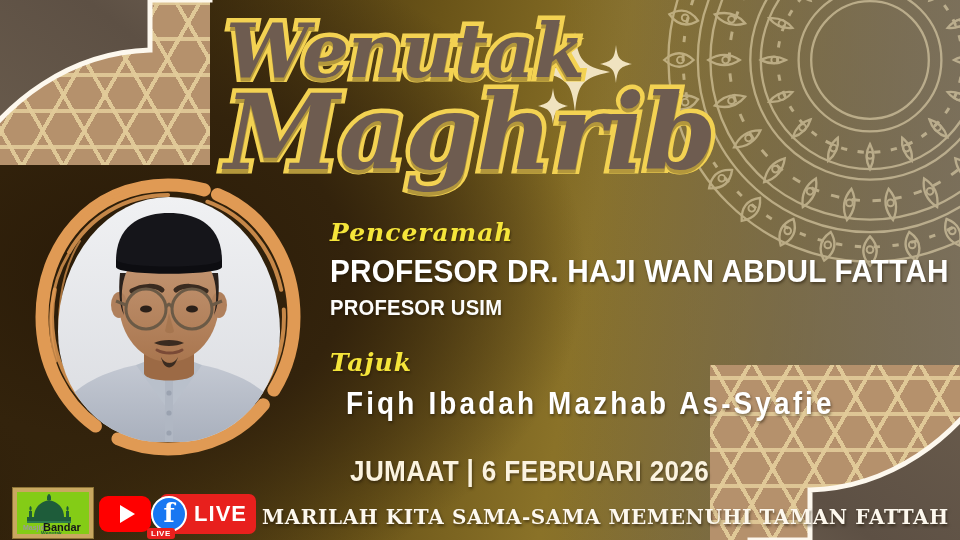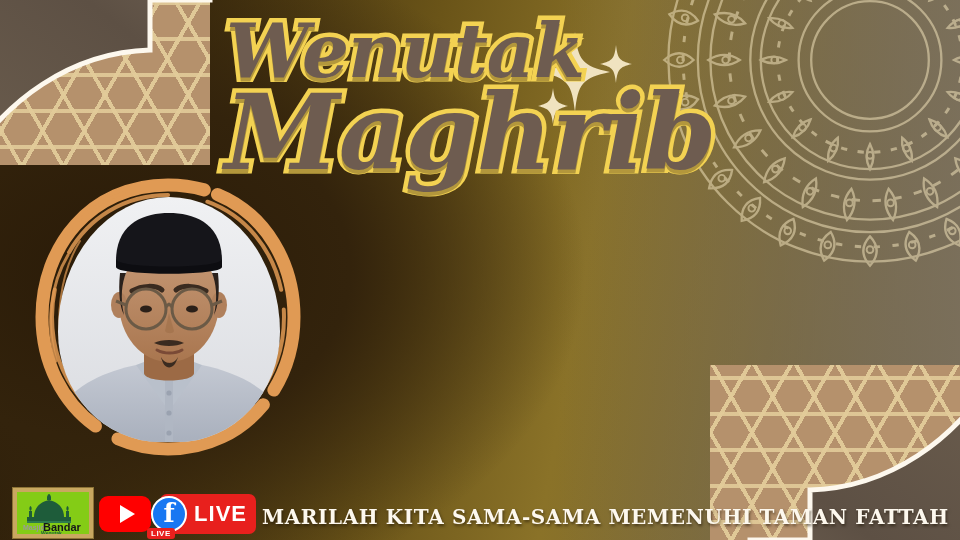--- a/index.html
+++ b/index.html
@@ -440,20 +440,30 @@
         <path d="M111,116 L107,134 C109,137 115,137 116,134 Z" fill="#a0704a" opacity=".65"></path>
 
         <path d="M96,146 C103,142 119,142 126,146 C118,150 104,150 96,146 Z" fill="#3a2b20"></path>
         <path d="M99,153 C106,157 117,157 124,153" stroke="#7a4a36" stroke-width="3" fill="none" stroke-linecap="round"></path>
 
         <path d="M103,160 C107,168 116,168 120,160 C116,174 106,174 103,160 Z" fill="#3a2b20"></path>
       </svg>
     </div>
   </div>
 
+  <div id="info">
+    <div class="script-label">Penceramah</div>
+    <div class="big-name" style="margin-top:6px;">PROFESOR DR. HAJI WAN ABDUL FATTAH</div>
+    <div class="sub-name" style="margin-top:5px;">PROFESOR USIM</div>
+
+    <div class="script-label" style="margin-top:27px;">Tajuk</div>
+    <div class="topic" style="margin-top:9px;margin-left:16px;">Fiqh Ibadah Mazhab As-Syafie</div>
+
+    <div class="datetext" style="margin-top:33px;margin-left:20px;">JUMAAT | 6 FEBRUARI 2026</div>
+  </div>
 
   <div id="tagline">MARILAH KITA SAMA-SAMA MEMENUHI TAMAN FATTAH</div>
 
   <div id="logo-frame">
     <svg viewBox="0 0 72 44" width="72" height="44">
       <g fill="#1e5c3a">
         <path d="M30,6 C31,2 33,2 34,6 L34,9 L30,9 Z"></path>
         <path d="M32,9 C22,11 17,18 17,26 L47,26 C47,18 42,11 32,9 Z"></path>
         <rect x="12" y="20" width="3" height="7"></rect>
         <path d="M13.5,15 C15,16 15,19 13.5,20 C12,19 12,16 13.5,15 Z"></path>

